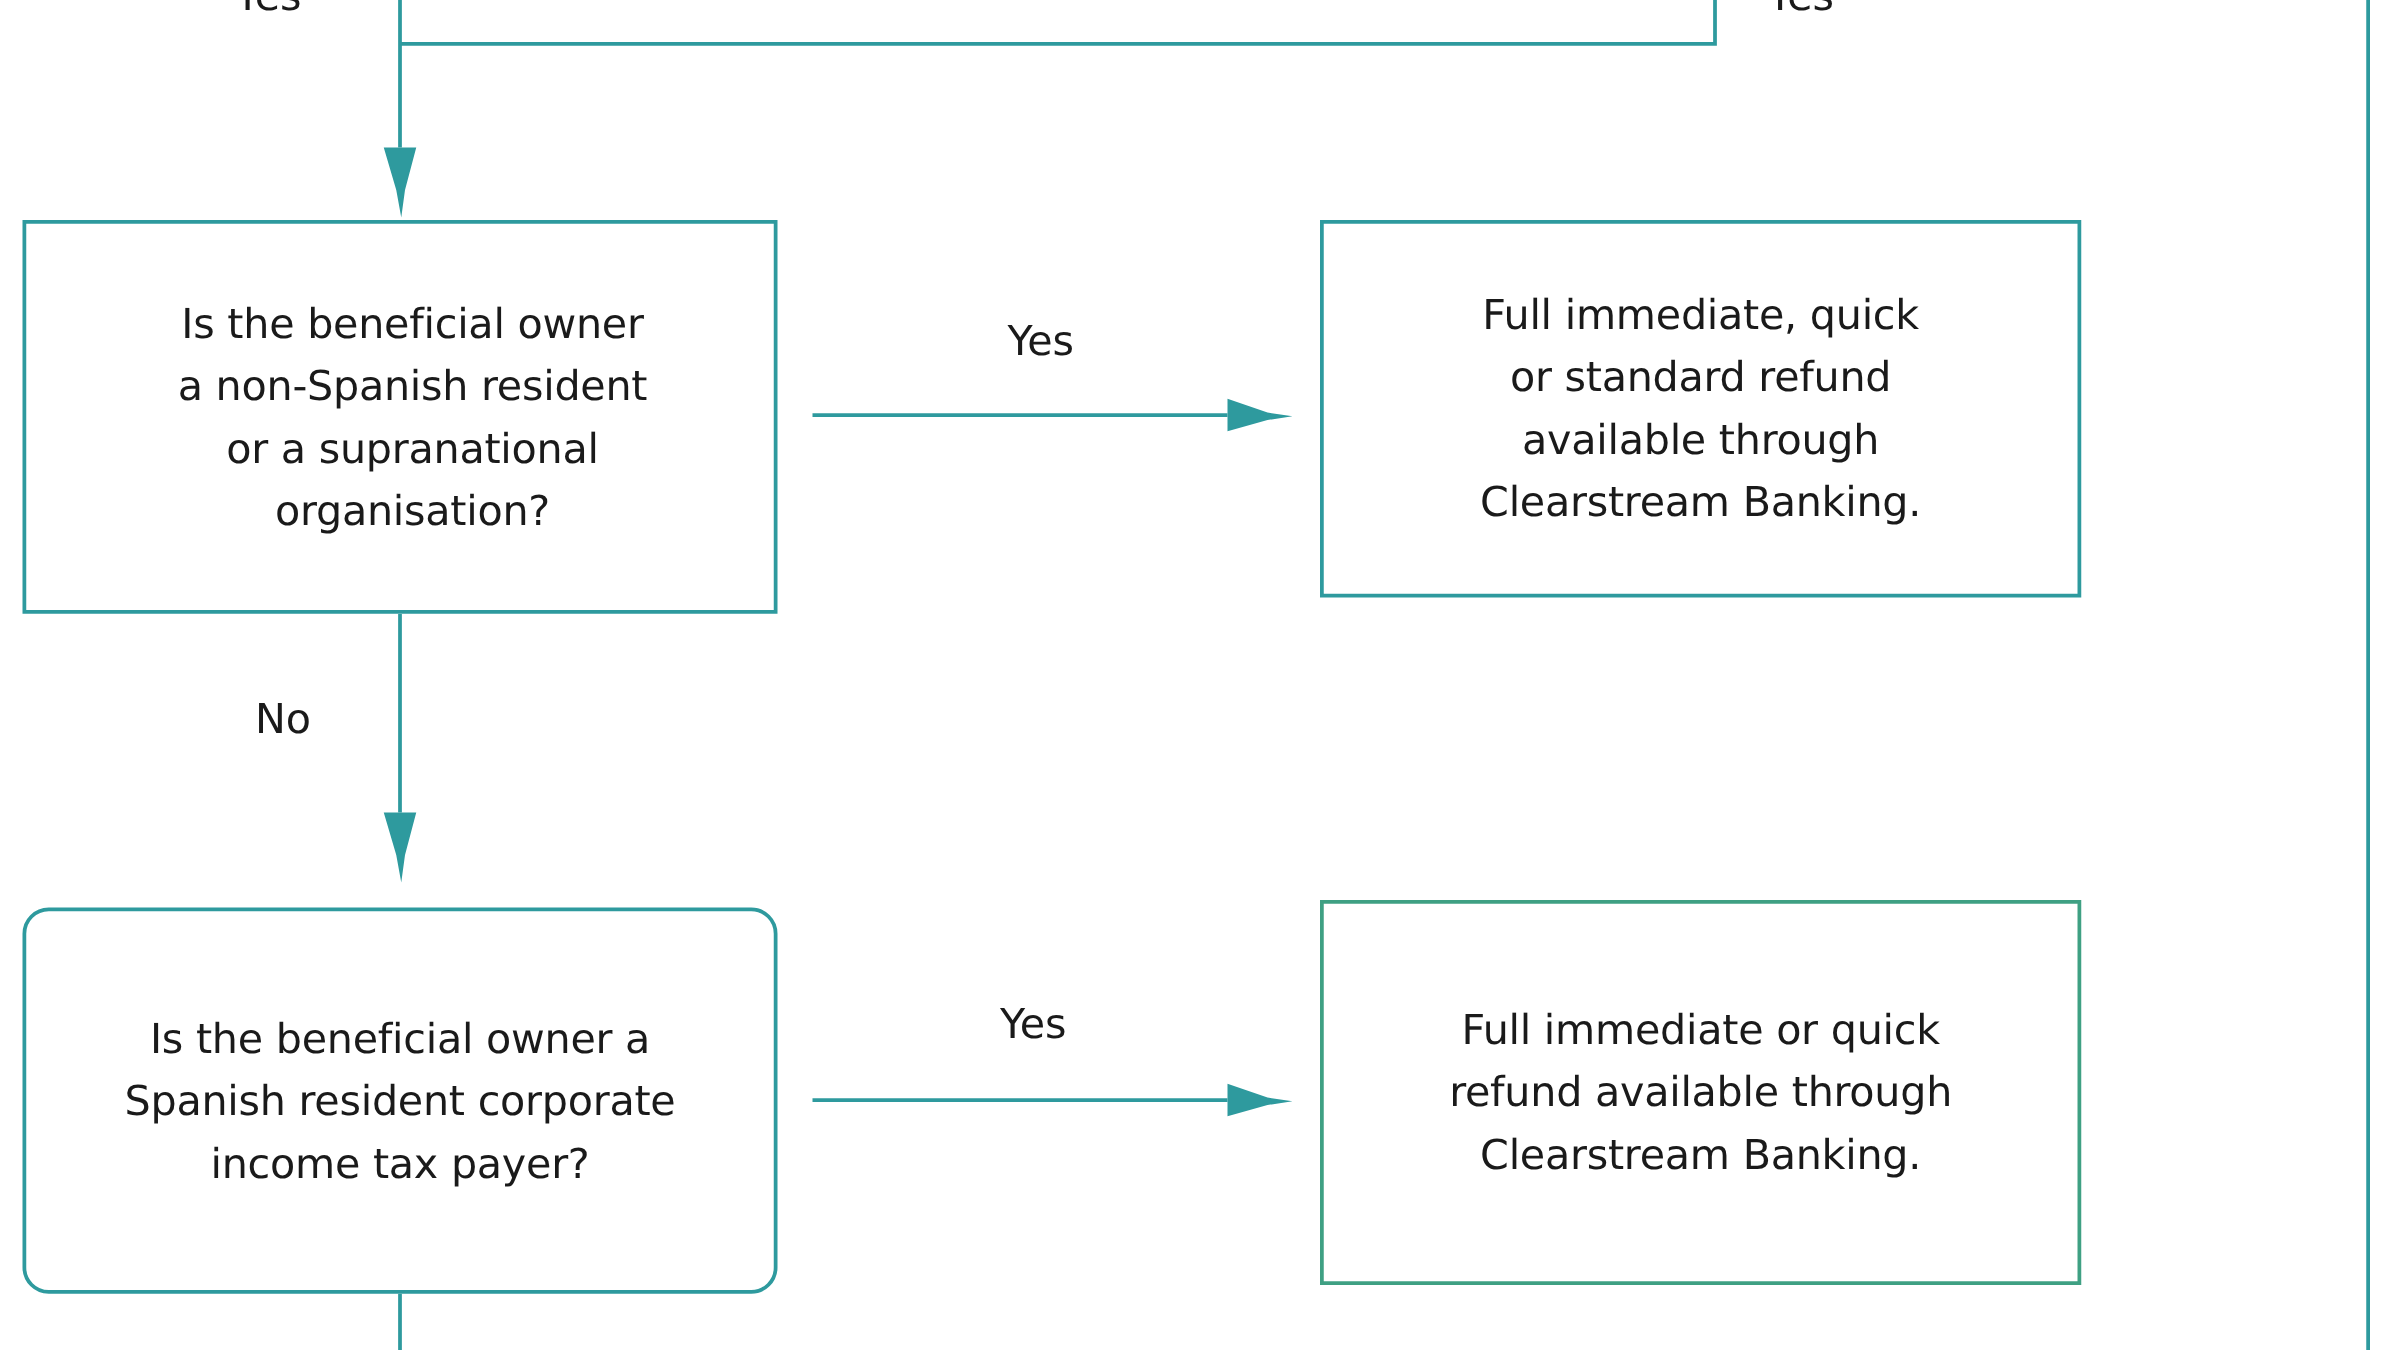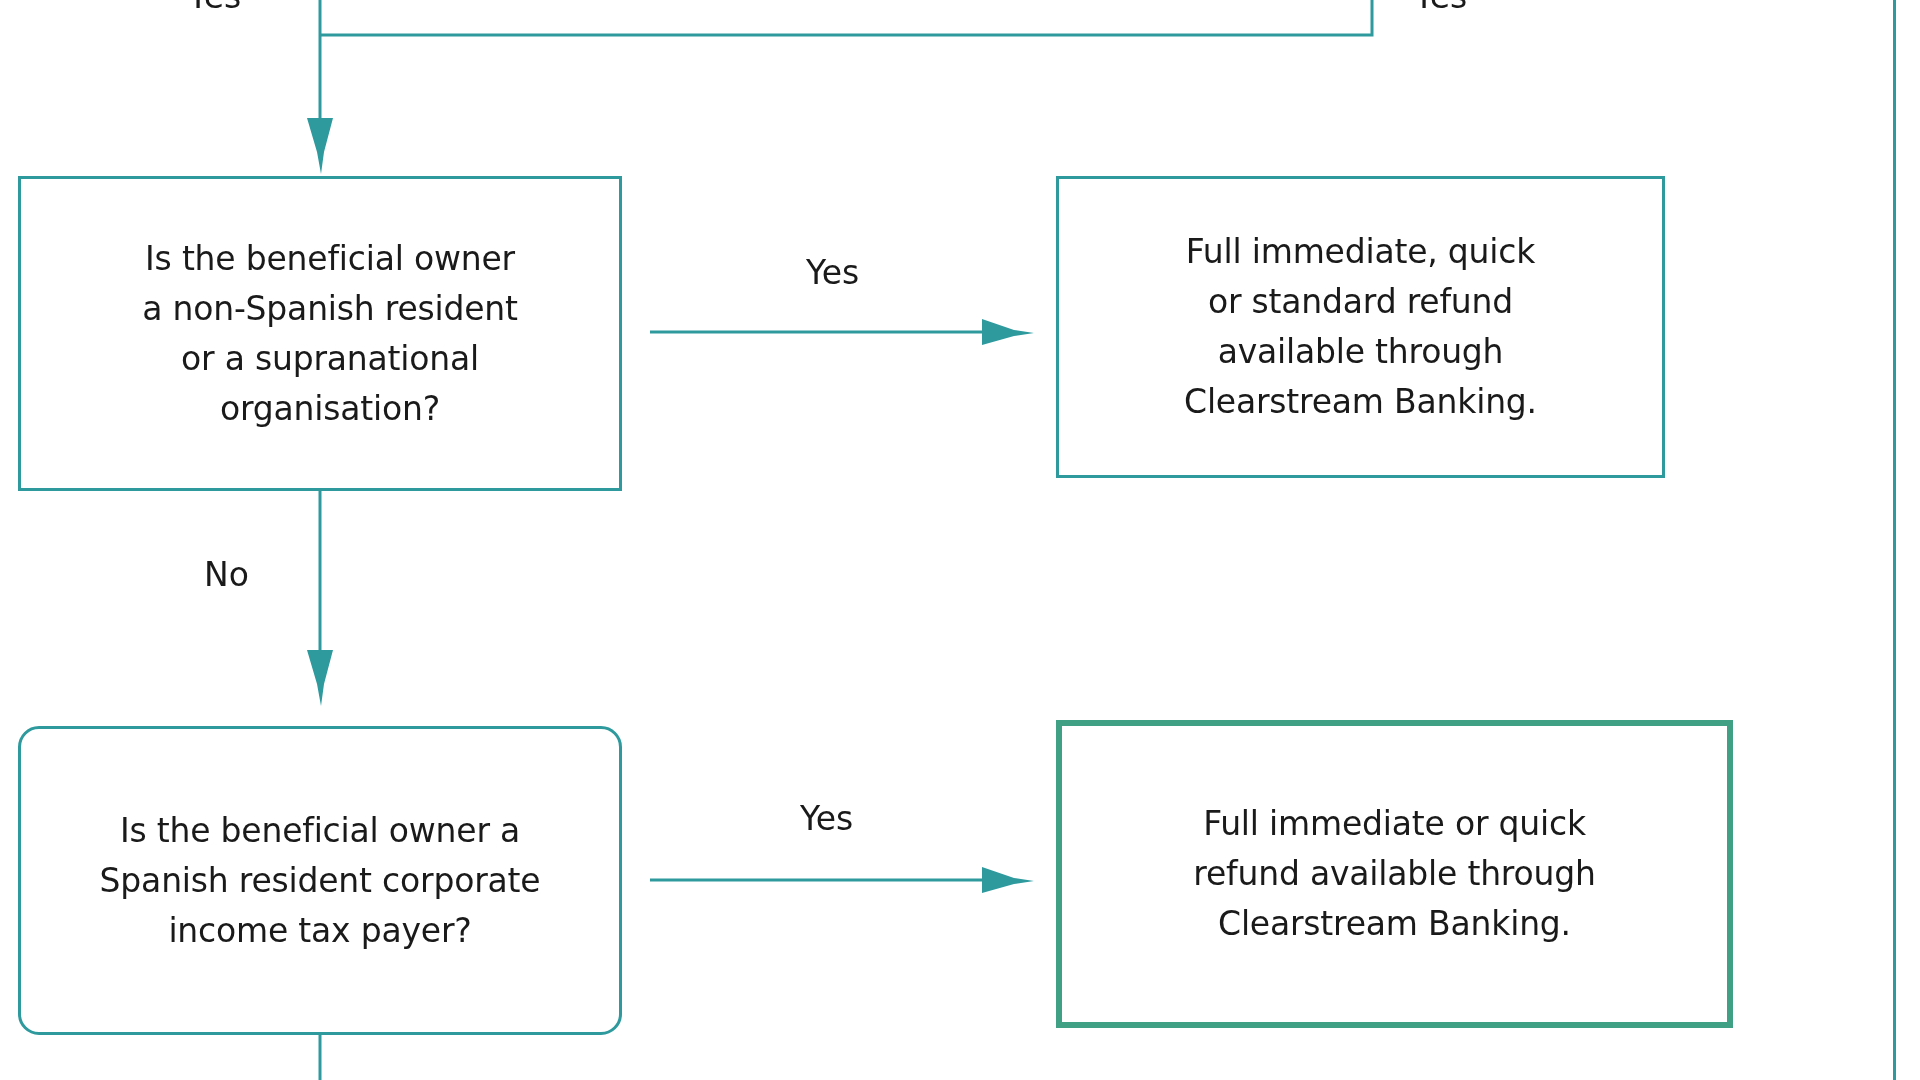--- a/index.html
+++ b/index.html
@@ -25,21 +25,21 @@
     line-height:50px;
     letter-spacing:-0.2px;
     white-space:pre-line;
     padding:0 14px;
   }
 
   
   #box-nonspanish{left:18px;top:176px;width:604px;height:315px;border:3px solid #2e9a9e;}
   #box-refund-full{left:1056px;top:176px;width:609px;height:302px;border:3px solid #2e9a9e;}
   #box-corporate{left:18px;top:726px;width:604px;height:309px;border:3px solid #2e9a9e;}
-  #box-refund-quick{left:1056px;top:720px;width:677px;height:308px;border:6px solid #ef4444;}
+  #box-refund-quick{left:1056px;top:720px;width:609px;height:308px;border:3px solid #ef4444;}
 
   
   .edge-label{
     position:absolute;
     color:#1a1a1a;
     font-family:"DejaVu Sans",sans-serif;
     font-size:33px;
     line-height:38px;
     white-space:nowrap;
   }

